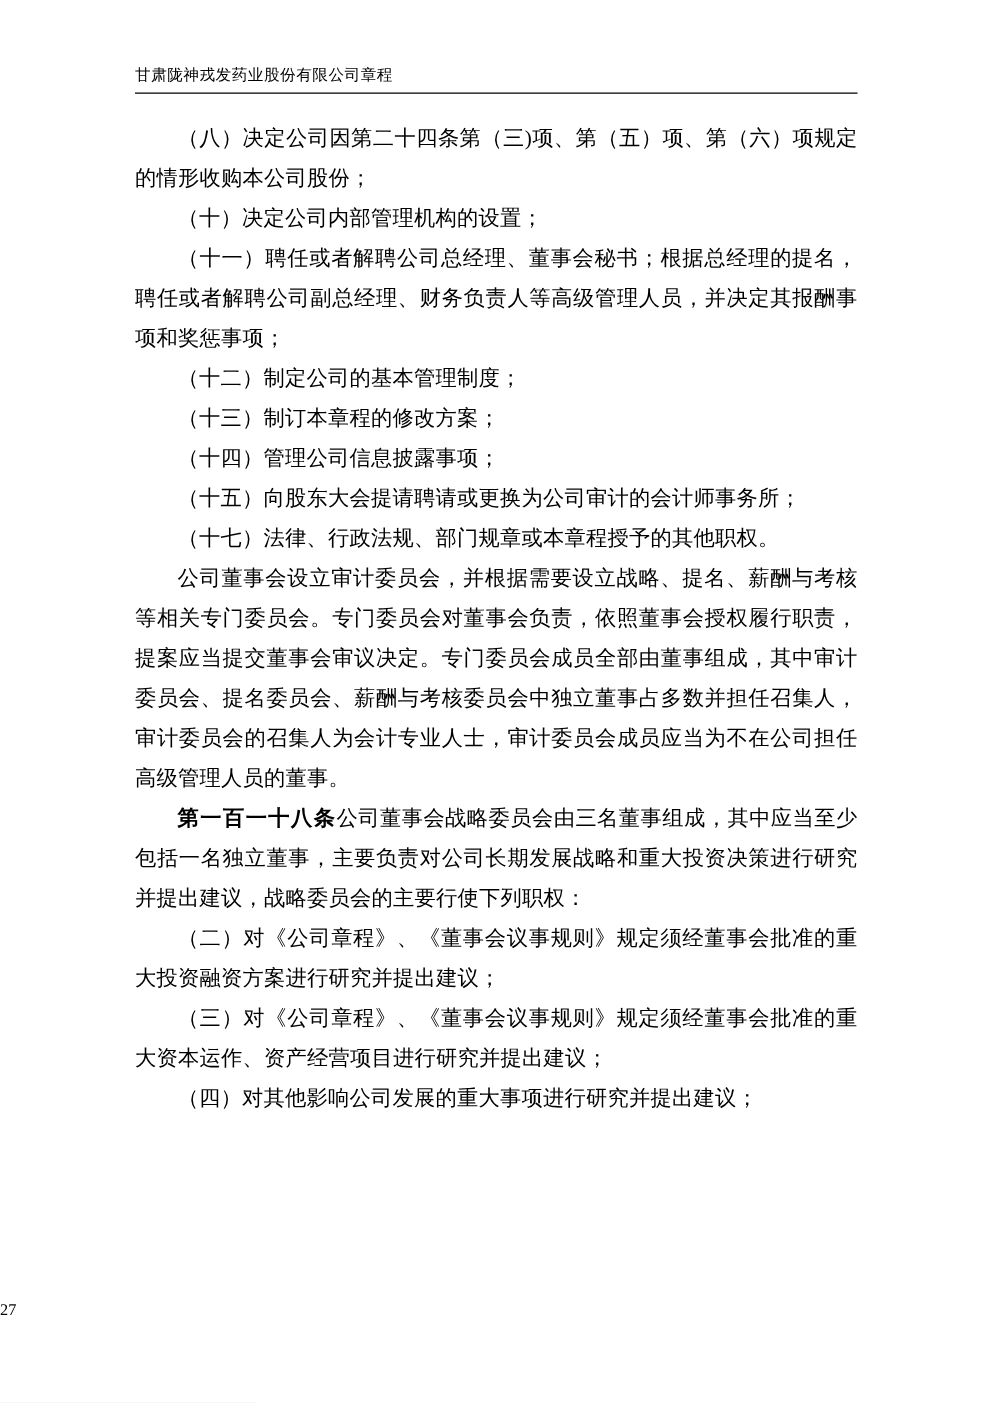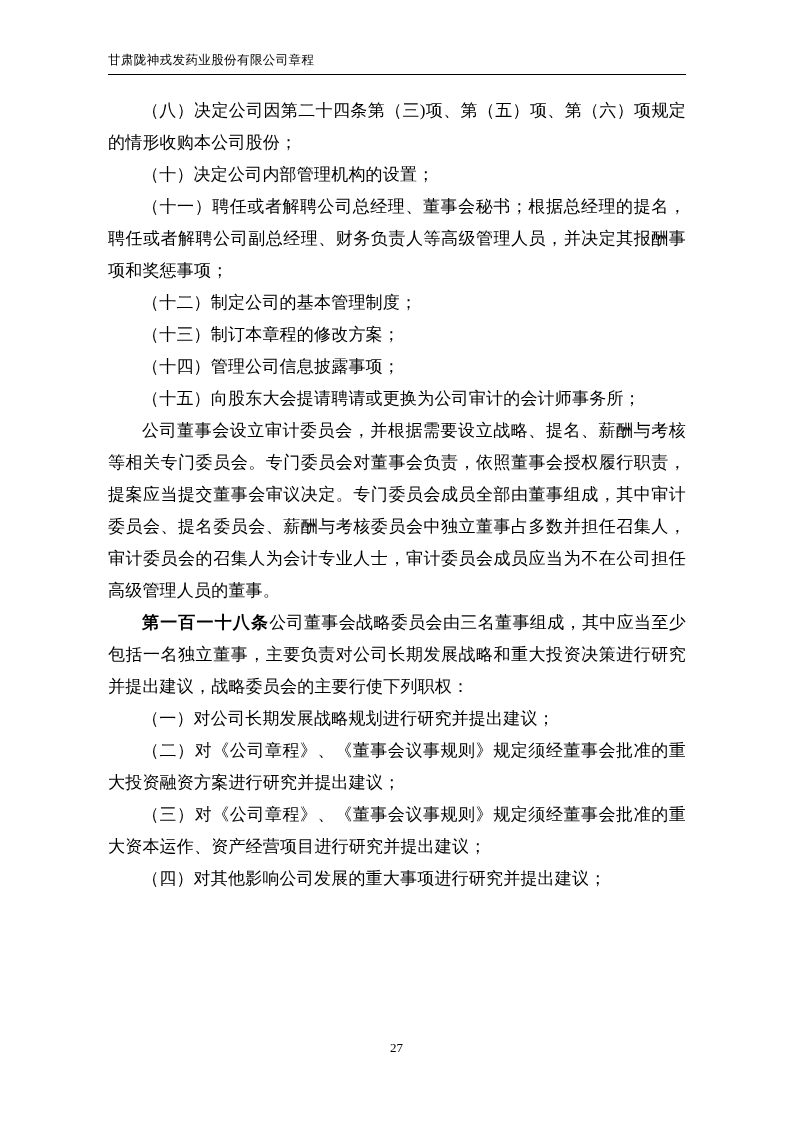--- a/index.html
+++ b/index.html
@@ -48,21 +48,20 @@
   .art-num {
     font-weight: bold;
     letter-spacing: 1px;
     margin-top: 48px;
   }
   .footer {
     position: absolute;
     left: 0;
     right: 0;
     top: 1040px;
-    text-align: center;
     font-size: 13px;
     font-family: "Liberation Serif", "DejaVu Serif", serif;
   }
 </style>
 </head>
 <body>
 
 <div class="page">
 
   <div class="content">
@@ -70,27 +69,27 @@
     <div class="header-line">甘肃陇神戎发药业股份有限公司章程</div>
     <div class="header-rule"></div>
 
     <p class="body-text">（八）决定公司因第二十四条第（三)项、第（五）项、第（六）项规定的情形收购本公司股份；</p>
     <p class="body-text">（十）决定公司内部管理机构的设置；</p>
     <p class="body-text">（十一）聘任或者解聘公司总经理、董事会秘书；根据总经理的提名，聘任或者解聘公司副总经理、财务负责人等高级管理人员，并决定其报酬事项和奖惩事项；</p>
     <p class="body-text">（十二）制定公司的基本管理制度；</p>
     <p class="body-text">（十三）制订本章程的修改方案；</p>
     <p class="body-text">（十四）管理公司信息披露事项；</p>
     <p class="body-text">（十五）向股东大会提请聘请或更换为公司审计的会计师事务所；</p>
+    <p class="body-text">（十七）法律、行政法规、部门规章或本章程授予的其他职权。</p>
     <p class="body-text">公司董事会设立审计委员会，并根据需要设立战略、提名、薪酬与考核等相关专门委员会。专门委员会对董事会负责，依照董事会授权履行职责，提案应当提交董事会审议决定。专门委员会成员全部由董事组成，其中审计委员会、提名委员会、薪酬与考核委员会中独立董事占多数并担任召集人，审计委员会的召集人为会计专业人士，审计委员会成员应当为不在公司担任高级管理人员的董事。</p>
 
     <p class="body-text">
       <span class="art-num">第一百一十八条</span><span>公司董事会战略委员会由三名董事组成，其中应当至少包括一名独立董事，主要负责对公司长期发展战略和重大投资决策进行研究并提出建议，战略委员会的主要行使下列职权：</span>
     </p>
 
-    <p class="body-text">（一）对公司长期发展战略规划进行研究并提出建议；</p>
     <p class="body-text">（二）对《公司章程》、《董事会议事规则》规定须经董事会批准的重大投资融资方案进行研究并提出建议；</p>
     <p class="body-text">（三）对《公司章程》、《董事会议事规则》规定须经董事会批准的重大资本运作、资产经营项目进行研究并提出建议；</p>
     <p class="body-text">（四）对其他影响公司发展的重大事项进行研究并提出建议；</p>
 
   </div>
 
   <div class="footer">27</div>
 
 </div>
 

